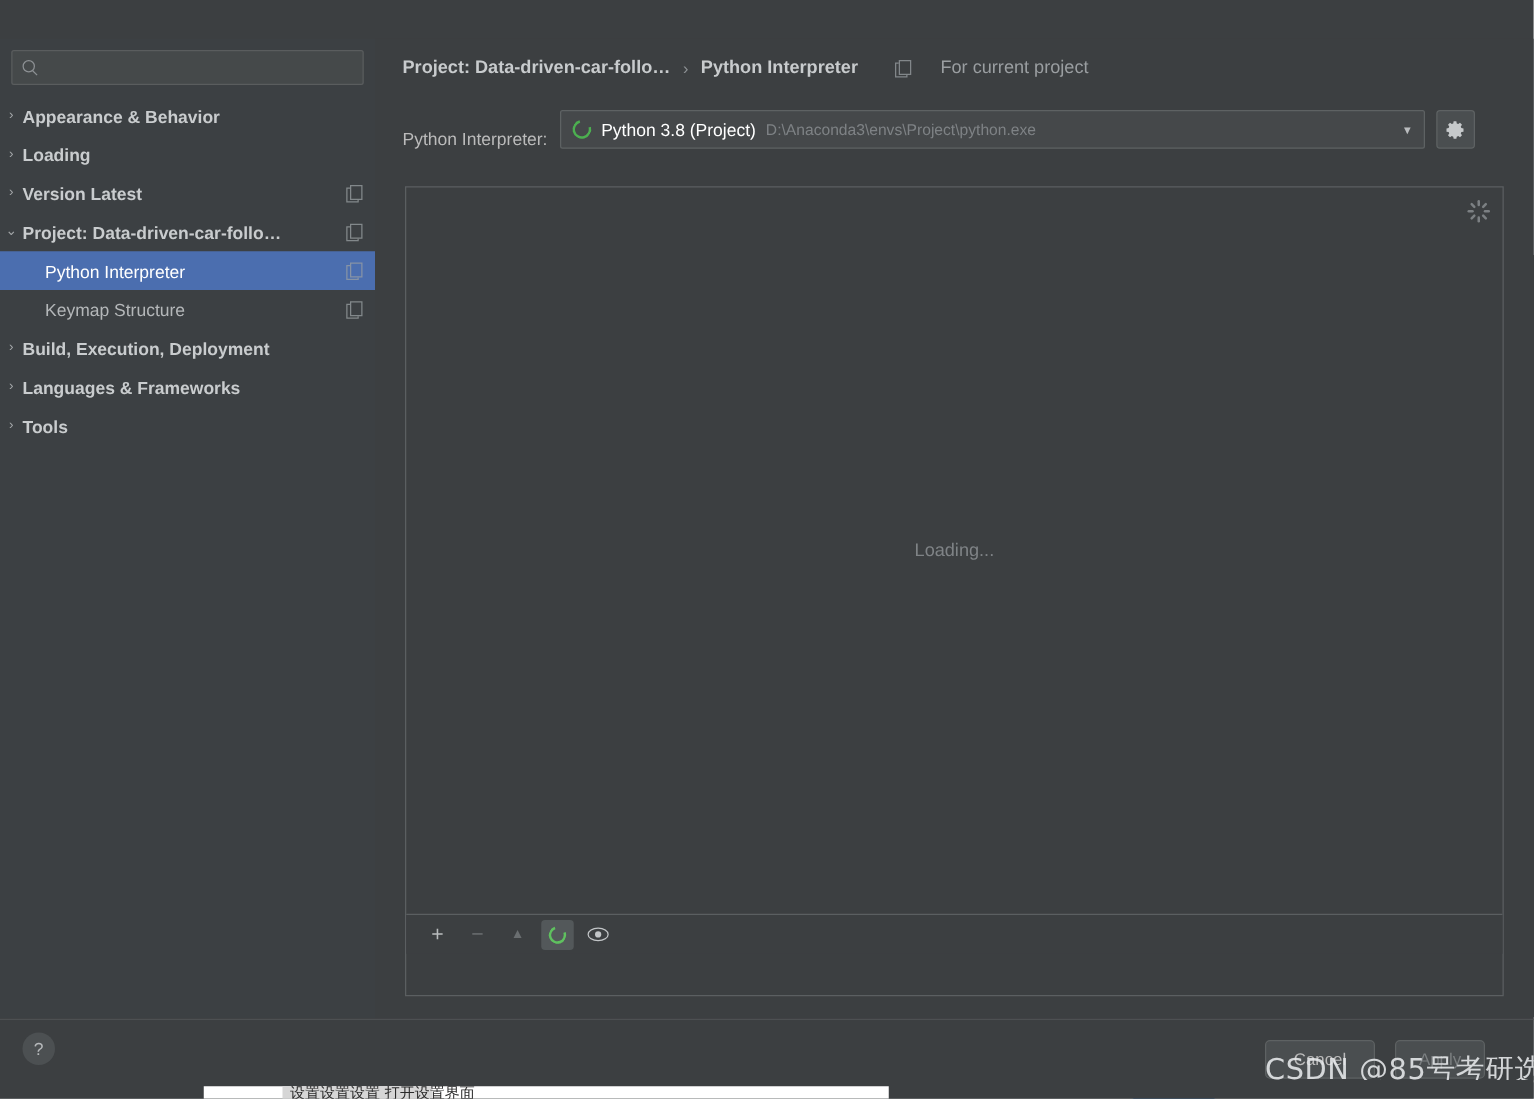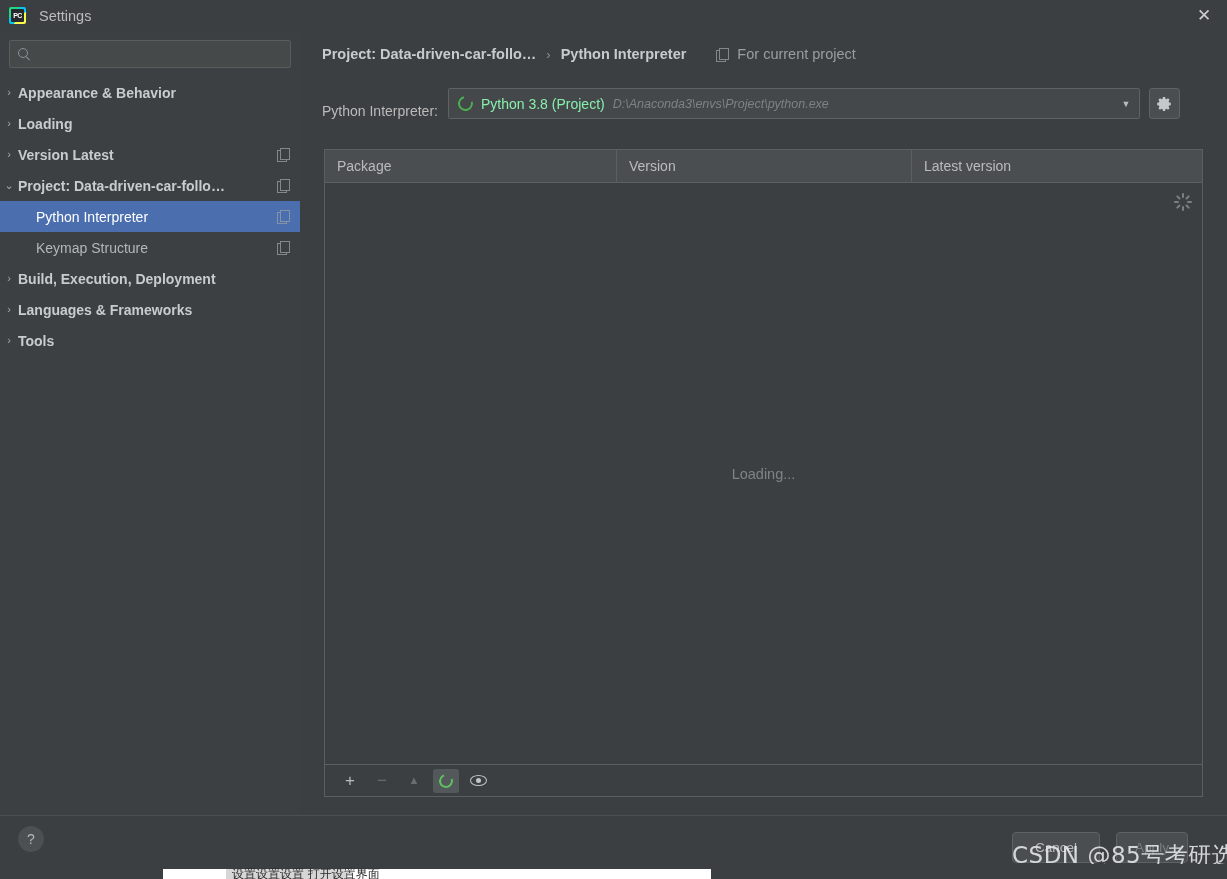--- a/index.html
+++ b/index.html
@@ -106,41 +106,41 @@
     position: absolute; left: 300px; top: 31px; width: 927px; height: 784px;
     background: #3c3f41;
   }
   .breadcrumb {
     display: flex; align-items: center; height: 38px;
     padding: 0 0 0 22px; margin-top: 4px;
   }
   .bc-item { font-size: 14.5px; font-weight: bold; color: #c8cbcd; }
   .bc-sep { margin: 0 10px; color: #8d9194; font-size: 13px; }
   .bc-badge {
-    margin-left: 30px; display: flex; align-items: center; gap: 8px;
+    margin-left: 30px; display: flex; align-items: center; gap: 23px;
     color: #9a9ea1; font-size: 14.5px;
   }
   .bc-badge .copy-icon { margin-left: 0; }
   .bc-badge .copy-icon::after { background: #3c3f41; }
 
   .interp-row {
     display: flex; align-items: flex-end; height: 32px; margin: 14px 0 0 22px;
   }
   .interp-label { font-size: 14px; color: #bbbbbb; margin-right: 10px; }
   .interp-combo {
     width: 692px; height: 31px; background: #45484a; border: 1px solid #5e6263;
     border-radius: 2px; display: flex; align-items: center; padding: 0 0 0 9px;
   }
   .py-icon {
     width: 15px; height: 15px; border-radius: 50%; flex: 0 0 auto;
     border: 2.4px solid #4caf50; border-top-color: transparent;
     transform: rotate(30deg);
   }
-  .interp-name { font-size: 14px; color: #86efac; margin-left: 8px; white-space: nowrap; }
-  .interp-path { font-size: 12.5px; color: #7e8285; margin-left: 8px; white-space: nowrap; font-style: italic; }
+  .interp-name { font-size: 14px; color: #ffffff; margin-left: 8px; white-space: nowrap; }
+  .interp-path { font-size: 12.5px; color: #7e8285; margin-left: 8px; white-space: nowrap; }
   .combo-arrow {
     margin-left: auto; width: 26px; height: 29px;
     display: flex; align-items: center; justify-content: center;
     color: #b9bcbe; font-size: 9px;
   }
   .gear-btn {
     width: 31px; height: 31px; margin-left: 9px; background: #4a4e50;
     border: 1px solid #5e6263; border-radius: 3px;
     display: flex; align-items: center; justify-content: center;
   }
@@ -245,27 +245,20 @@
     position: absolute; left: 232px; top: 866px;
     font-size: 12px; color: #2a2a2a; white-space: nowrap;
     font-family: "DejaVu Sans", sans-serif;
   }
 </style>
 </head>
 <body>
 
 <div id="root">
 
-  <div class="titlebar">
-    <div class="pc-logo">
-      <i>PC</i>
-    </div>
-    <div class="title-text">Settings</div>
-    <div class="close-btn">✕</div>
-  </div>
 
   <div class="sidebar">
     <div class="search-wrap">
       <div class="search-box">
         <span class="search-icon"></span>
         <input class="search-input" type="text" placeholder="" style="">
       </div>
     </div>
     <div class="tree">
       <div class="tree-row bold">
@@ -330,25 +323,20 @@
       </div>
       <div class="gear-btn">
         <svg class="gear-icon" viewBox="0 0 16 16">
           <path fill="#c6c9cb" d="M8 5.2A2.8 2.8 0 1 0 8 10.8 2.8 2.8 0 1 0 8 5.2zm0 1.6a1.2 1.2 0 1 1 0 2.4 1.2 1.2 0 0 1 0-2.4z"></path>
           <path fill="#c6c9cb" d="M9.1 1h-2.2l-.3 1.7-1.2.5-1.4-1L2.4 3.8l1 1.4-.5 1.2L1.2 6.7v2.6l1.7.3.5 1.2-1 1.4 1.6 1.6 1.4-1 1.2.5.3 1.7h2.2l.3-1.7 1.2-.5 1.4 1 1.6-1.6-1-1.4.5-1.2 1.7-.3V6.7l-1.7-.3-.5-1.2 1-1.4-1.6-1.6-1.4 1-1.2-.5L9.1 1z"></path>
         </svg>
       </div>
     </div>
 
     <div class="table-wrap">
-      <div class="thead">
-        <div class="th c1">Package</div>
-        <div class="th c2">Version</div>
-        <div class="th c3">Latest version</div>
-      </div>
       <div class="tbody">
         <div class="spinner">
           <span style="transform:rotate(0deg)"></span>
           <span style="transform:rotate(45deg)"></span>
           <span style="transform:rotate(90deg)"></span>
           <span style="transform:rotate(135deg)"></span>
           <span style="transform:rotate(180deg)"></span>
           <span style="transform:rotate(225deg)"></span>
           <span style="transform:rotate(270deg)"></span>
           <span style="transform:rotate(315deg)"></span>

